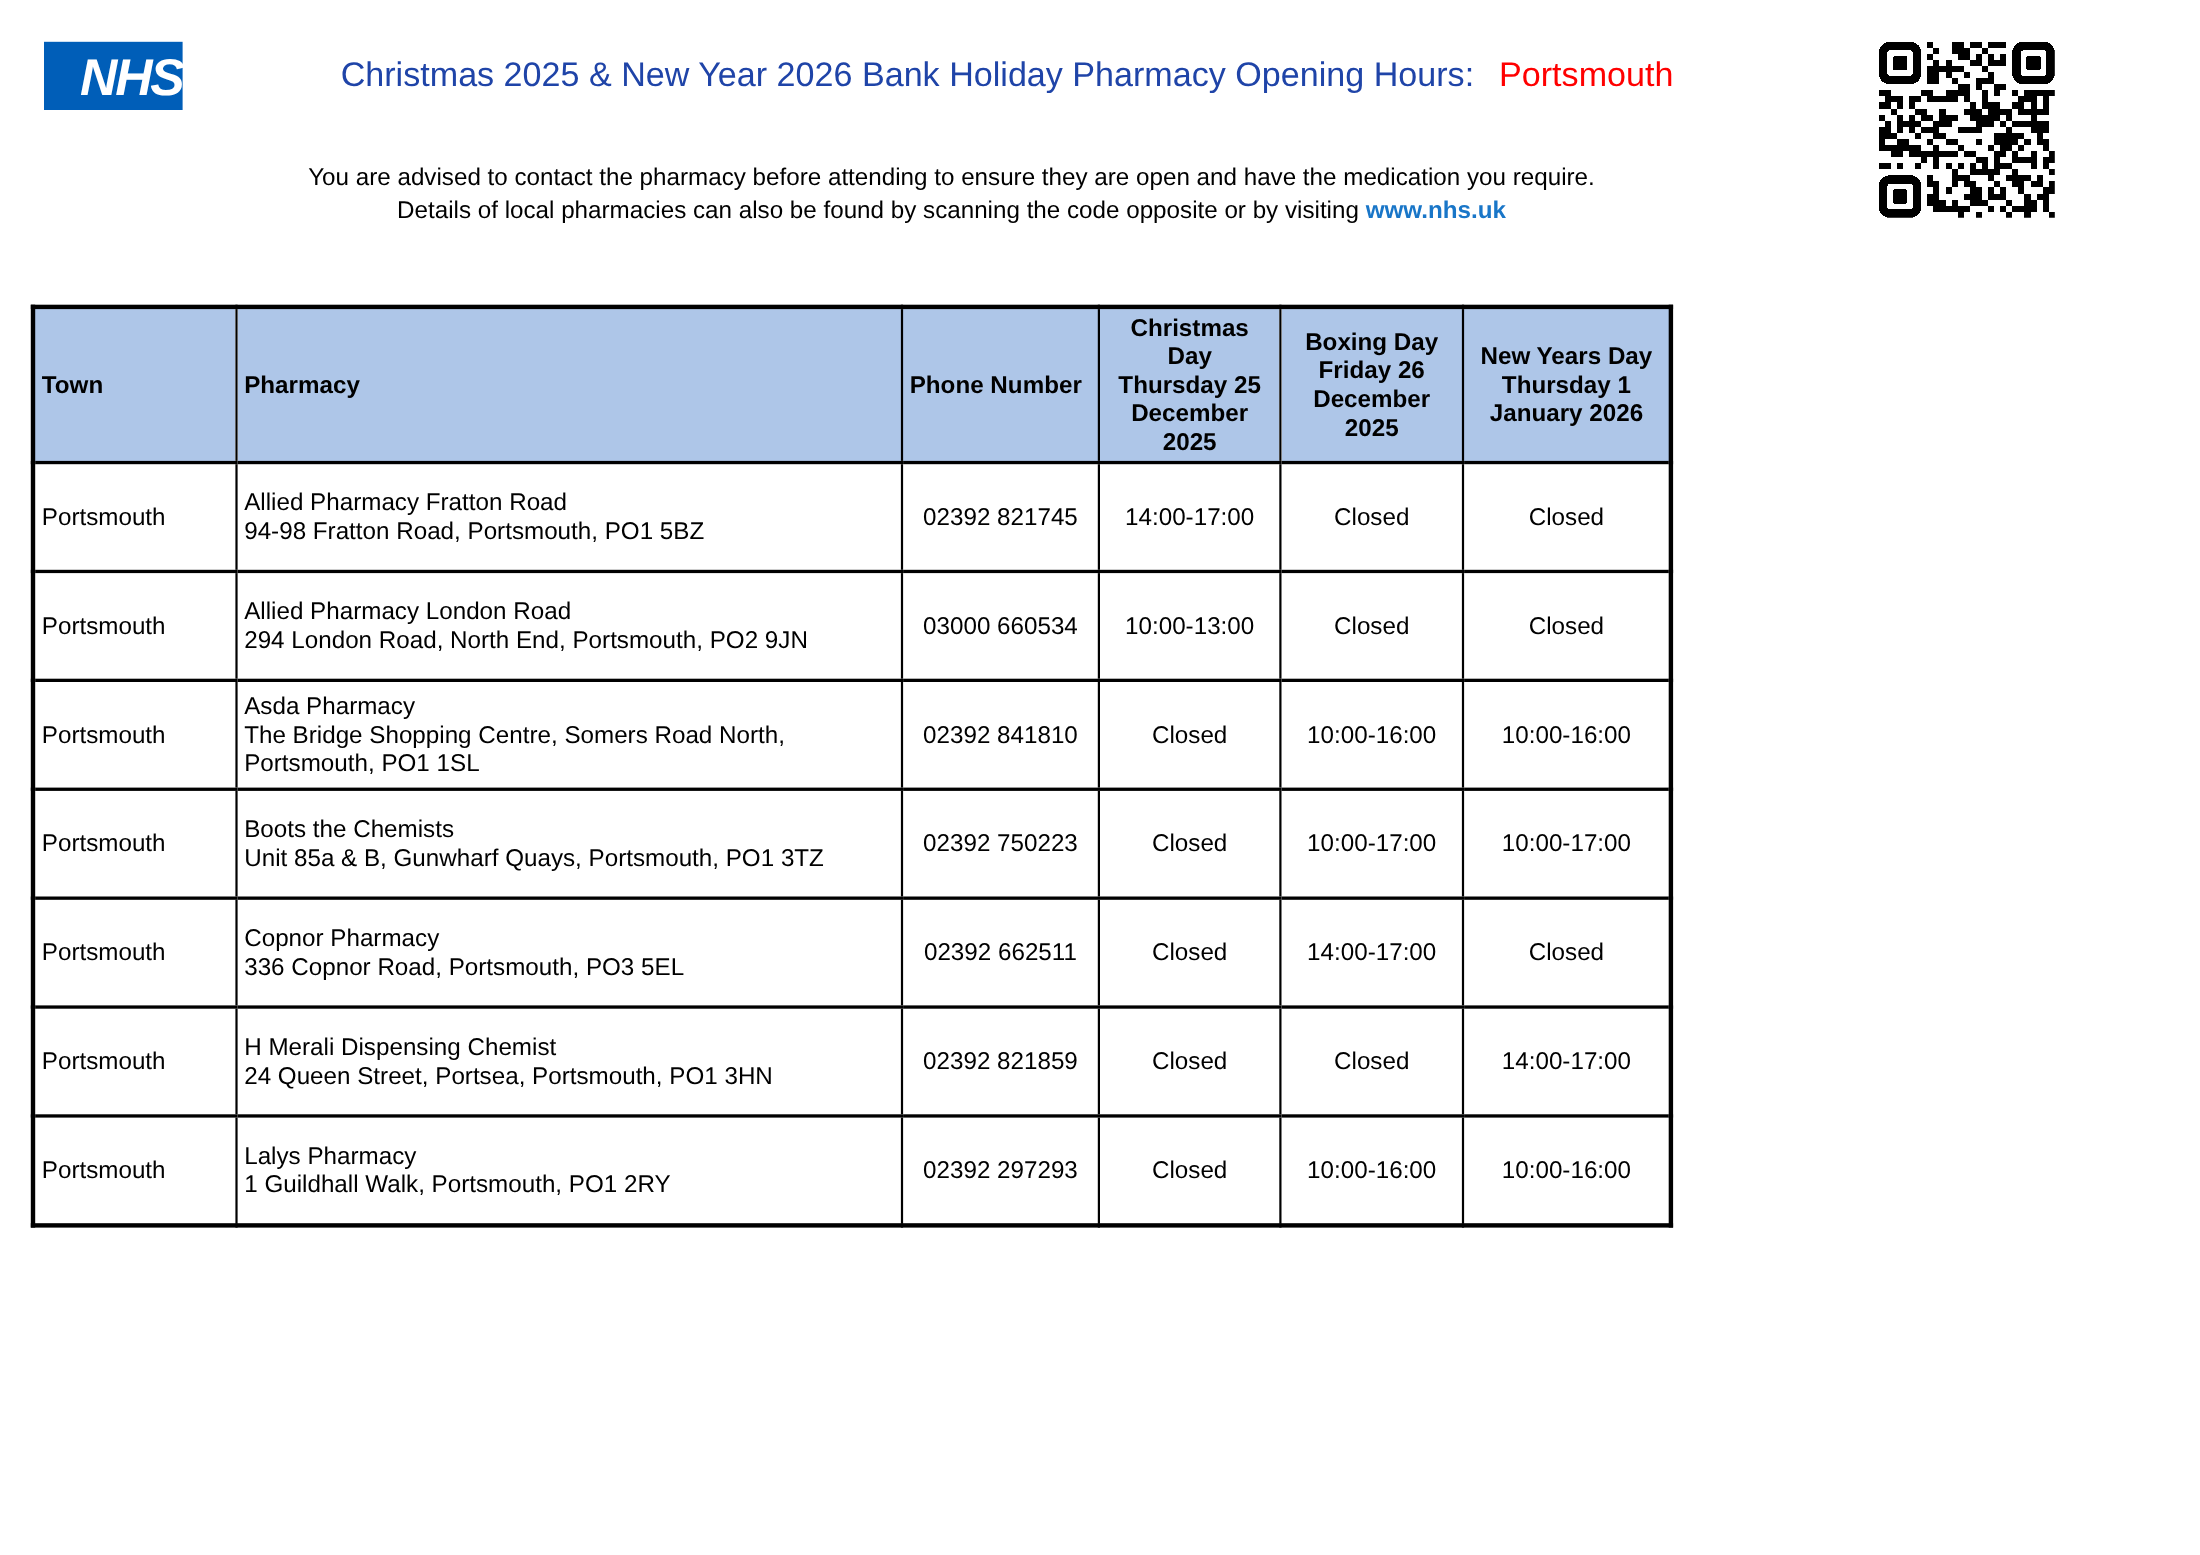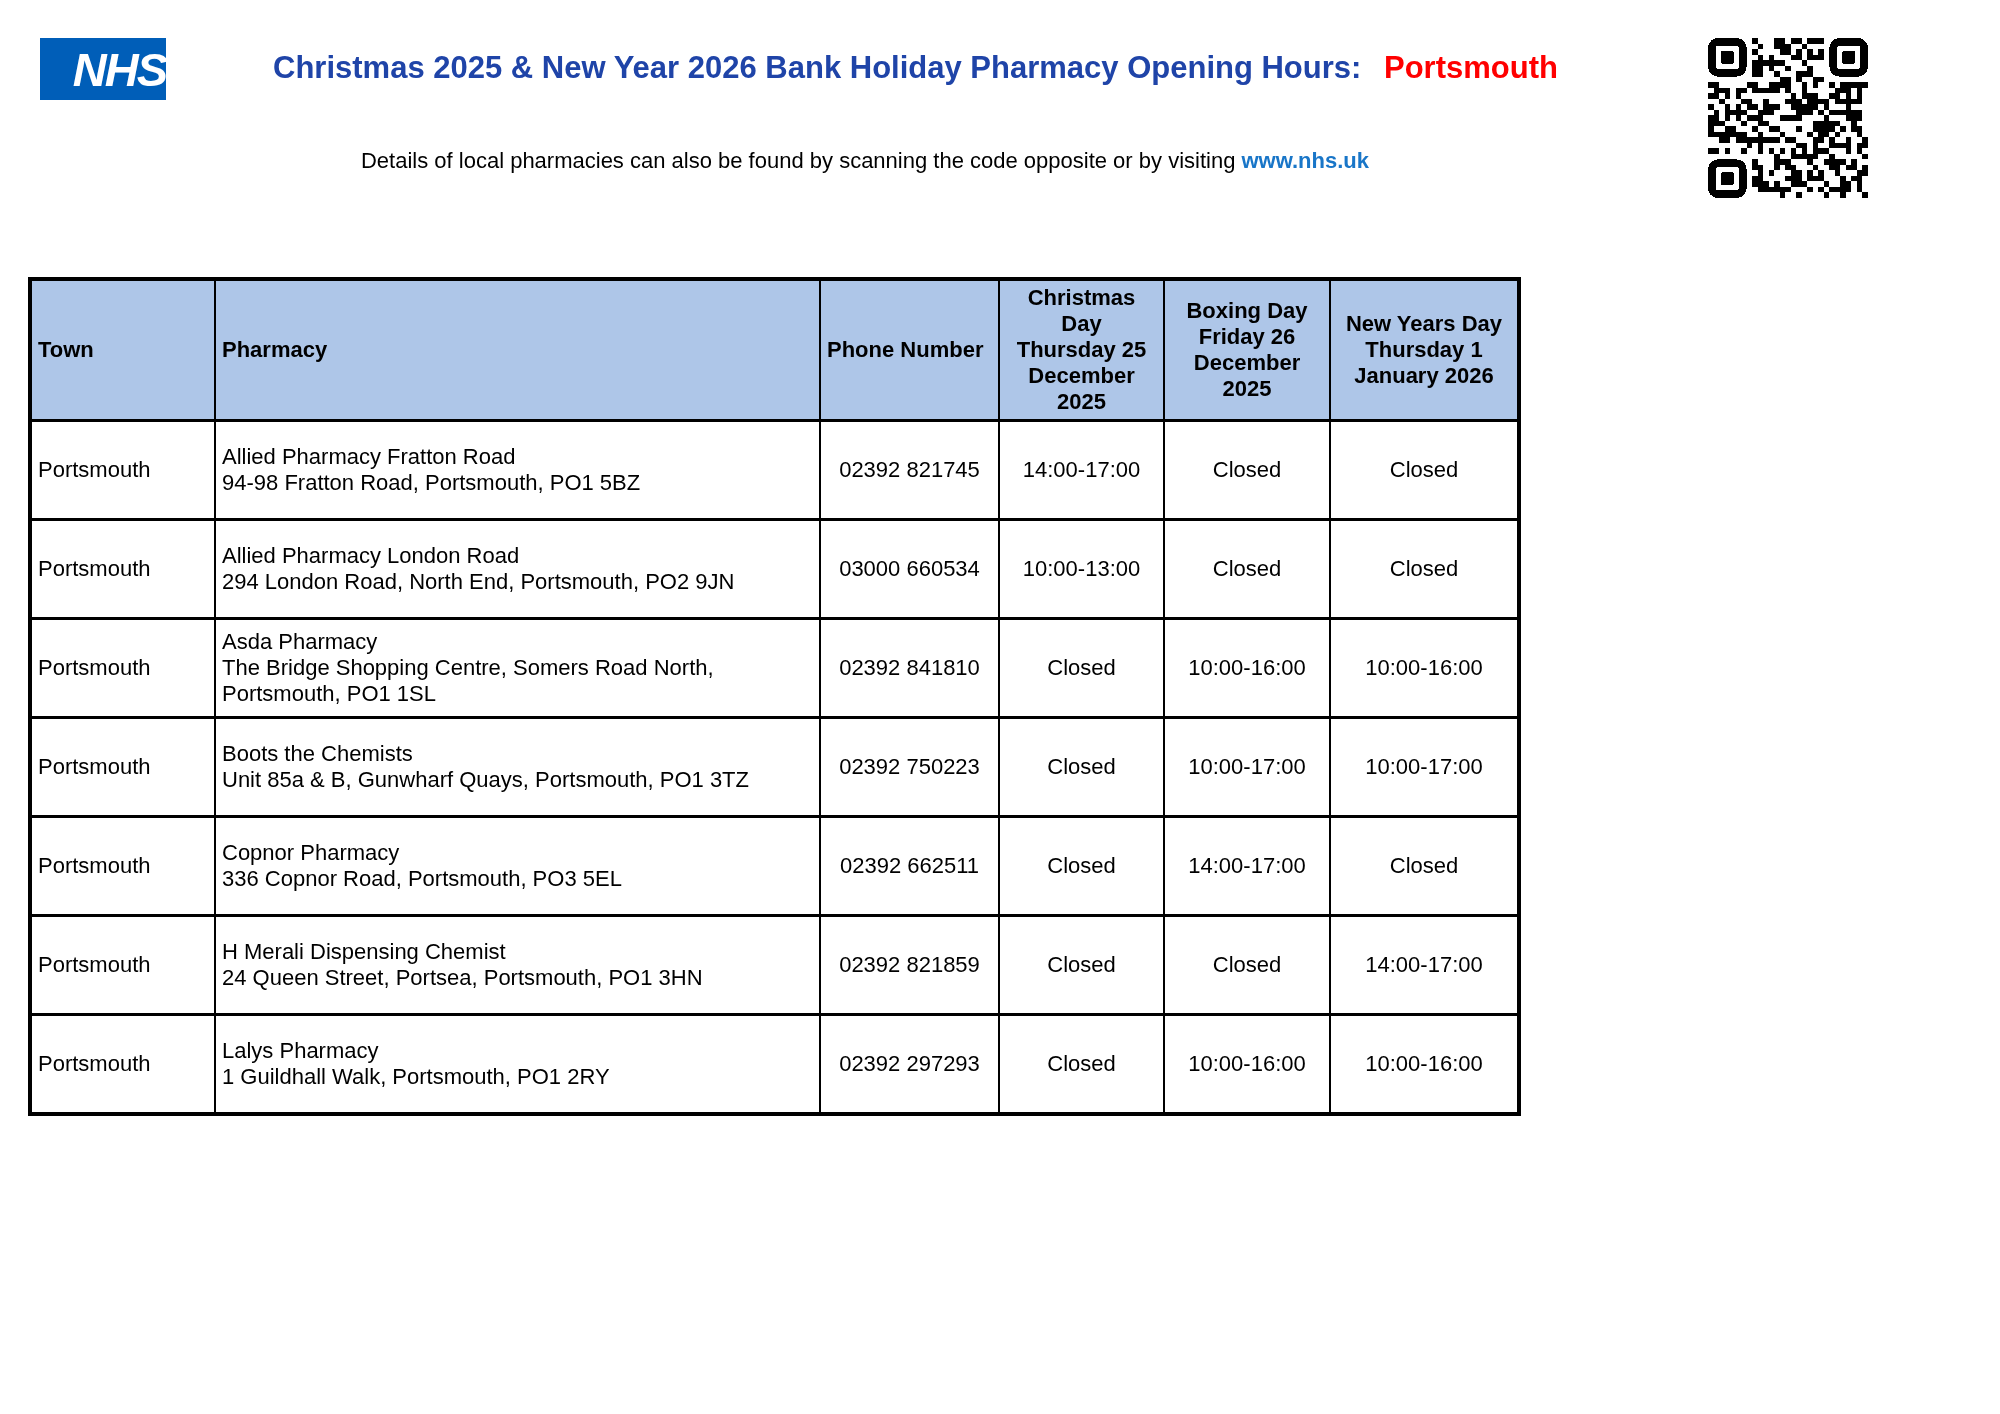--- a/index.html
+++ b/index.html
@@ -10,21 +10,21 @@
   
   .nhs-logo{
     position:absolute;left:40px;top:38px;width:126px;height:62px;
     background:var(--logo_blue,#005EB8);color:#fff;
     display:flex;align-items:center;justify-content:flex-end;
     font-weight:bold;font-style:italic;font-size:47px;letter-spacing:-2px;
   }
   
   .title{
     position:absolute;top:50px;left:0;width:1831px;text-align:center;
-    font-size:31px;font-weight:bold;white-space:nowrap;
+    font-size:31px;font-weight:normal;white-space:nowrap;
   }
   .title .blue{color:var(--title_blue,#1F44A8);}
   .title .red{color:var(--region_red,#FF0000);margin-left:14px;}
   
   .intro{
     position:absolute;top:146px;left:0;width:1730px;text-align:center;
     font-size:22px;line-height:30px;
   }
   .intro .link{color:var(--link_blue,#1976C8);font-weight:bold;text-decoration:none;}
   
@@ -390,20 +390,21 @@
       </g>
       <rect x="0.7" y="0.7" width="5.6" height="5.6" rx="1.1" fill="none" stroke="#000" stroke-width="1.4"></rect>
       <rect x="2.3" y="2.3" width="2.4" height="2.4" rx="0.5" fill="#000"></rect>
       <rect x="22.7" y="0.7" width="5.6" height="5.6" rx="1.1" fill="none" stroke="#000" stroke-width="1.4"></rect>
       <rect x="24.3" y="2.3" width="2.4" height="2.4" rx="0.5" fill="#000"></rect>
       <rect x="0.7" y="22.7" width="5.6" height="5.6" rx="1.1" fill="none" stroke="#000" stroke-width="1.4"></rect>
       <rect x="2.3" y="24.3" width="2.4" height="2.4" rx="0.5" fill="#000"></rect>
     </svg>
 
   <div class="intro">
+    <div>You are advised to contact the pharmacy before attending to ensure they are open and have the medication you require.</div>
     <div><span>Details of local pharmacies can also be found by scanning the code opposite or by visiting </span><a href="#" class="link">www.nhs.uk</a></div>
   </div>
 
   <div class="table-wrap">
     <table>
       <colgroup>
         <col style="width:185px">
           <col style="width:605px">
           <col style="width:179px">
         <col style="width:165px">

